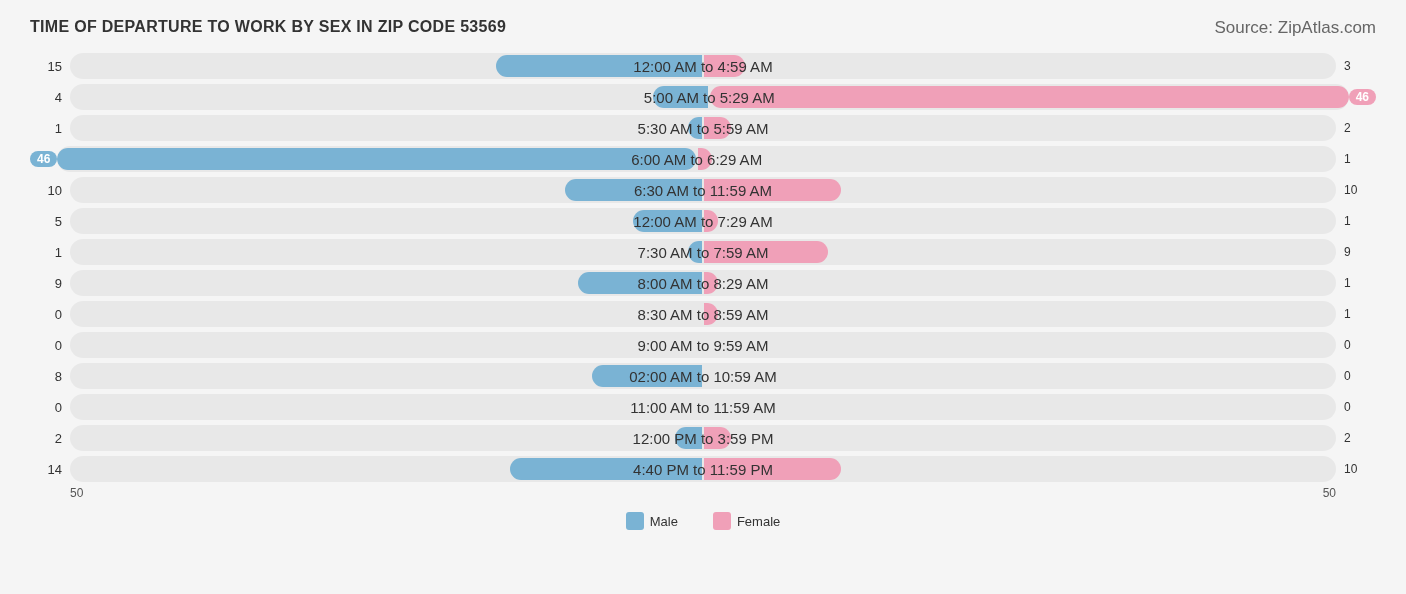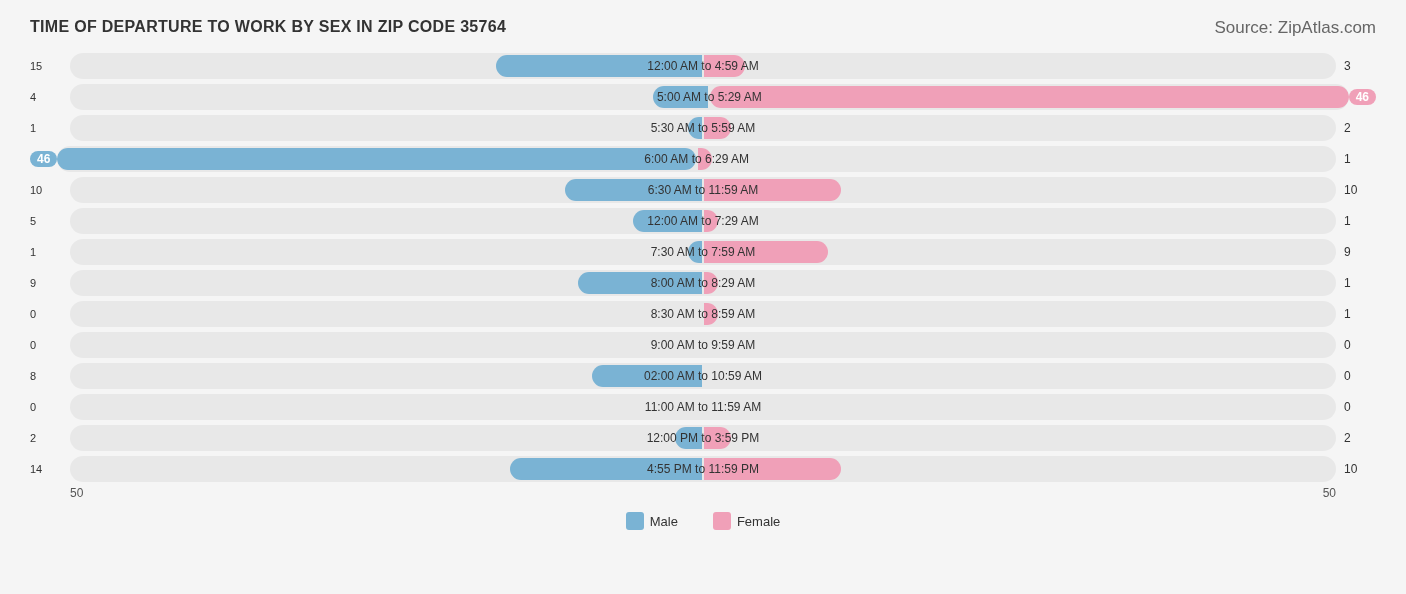--- a/index.html
+++ b/index.html
@@ -48,21 +48,22 @@
     }
     .single-row {
       display: flex;
       align-items: center;
       height: 28px;
       margin-bottom: 3px;
       position: relative;
     }
     .left-val {
       width: 40px;
-      font-size: 11px;
+      text-align: right;
+      font-size: 13px;
       color: #333;
       padding-right: 8px;
       flex-shrink: 0;
       font-weight: normal;
     }
     .right-val {
       width: 40px;
       text-align: left;
       font-size: 12px;
       color: #333;
@@ -110,21 +111,21 @@
       justify-content: flex-start;
       align-items: center;
       height: 26px;
       overflow: hidden;
       border-radius: 0 13px 13px 0;
     }
     .time-label {
       position: absolute;
       left: 50%;
       transform: translateX(-50%);
-      font-size: 12px;
+      font-size: 15px;
       color: #333;
       white-space: nowrap;
       z-index: 10;
       background: transparent;
     }
     .legend {
       display: flex;
       justify-content: center;
       align-items: center;
       gap: 35px;
@@ -150,21 +151,21 @@
       padding: 0 40px;
       margin-top: 0;
       gap: 20px;
     }
   </style>
 </head>
 <body>
 
 <div class="chart-container">
   <div class="chart-header">
-    <span class="chart-title">TIME OF DEPARTURE TO WORK BY SEX IN ZIP CODE 35764</span>
+    <span class="chart-title">TIME OF DEPARTURE TO WORK BY SEX IN ZIP CODE 53569</span>
     <span class="chart-source">Source: ZipAtlas.com</span>
   </div>
   <div class="rows-wrapper" id="rows-wrapper">
       <div class="single-row">
     <span class="left-val">15</span>
     <div class="dual-bar-container">
       <div class="half-left">
         <div class="male-bar" style="width:32.608695652173914%; border-radius: 11px 0 0 11px;"></div>
       </div>
       <div style="width:2px; flex-shrink:0; z-index:5; background: #e8e8e8;"></div>
@@ -346,21 +347,21 @@
       <div class="single-row">
     <span class="left-val">14</span>
     <div class="dual-bar-container">
       <div class="half-left">
         <div class="male-bar" style="width:30.434782608695656%; border-radius: 11px 0 0 11px;"></div>
       </div>
       <div style="width:2px; flex-shrink:0; z-index:5; background: #e8e8e8;"></div>
       <div class="half-right">
         <div class="female-bar" style="width:21.73913043478261%; border-radius: 0 11px 11px 0;"></div>
       </div>
-      <span class="time-label">4:55 PM to 11:59 PM</span>
+      <span class="time-label">4:40 PM to 11:59 PM</span>
     </div>
     <span class="right-val">10</span>
   </div>
     </div>
   <div class="axis-labels">
     <span>50</span>
     <span>50</span>
   </div>
   <div class="legend">
     <div class="legend-item">

